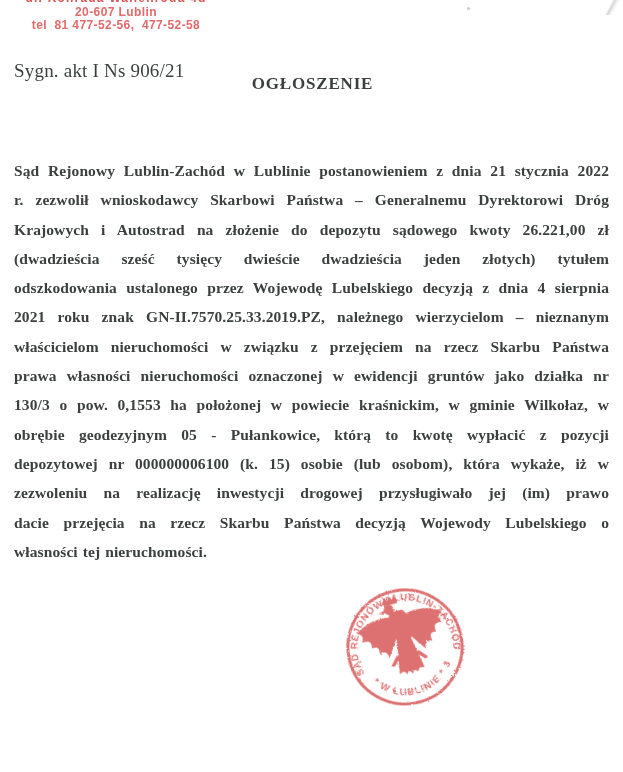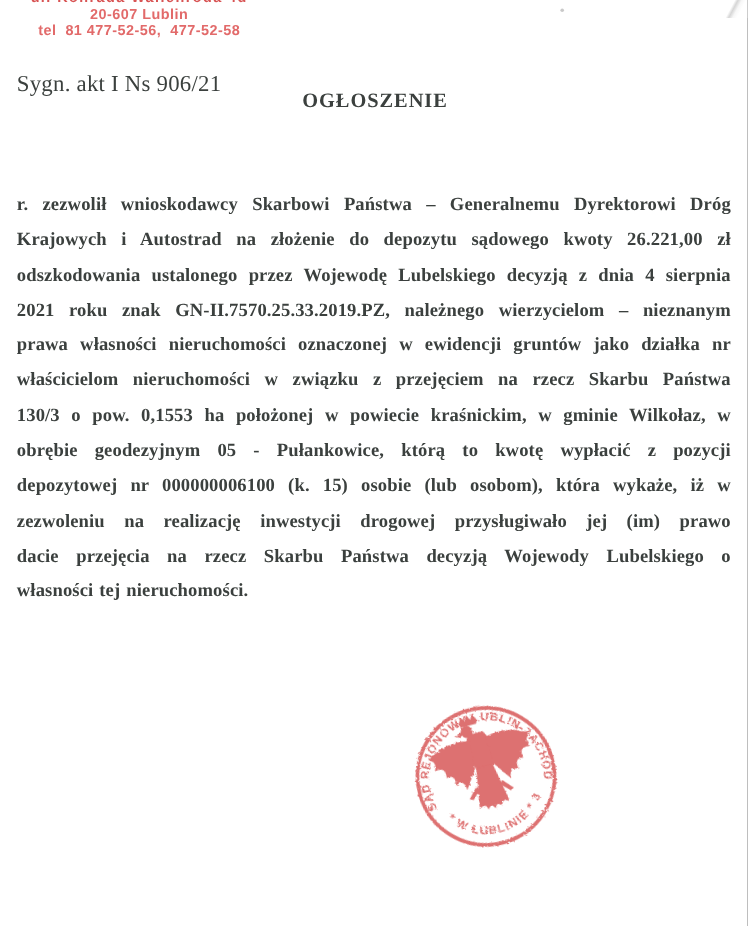--- a/index.html
+++ b/index.html
@@ -75,26 +75,28 @@
     </div>
     <div class="row">20-607 Lublin</div>
     <div class="row">tel  81 477-52-56,  477-52-58</div>
   </div>
 
   <div class="case-no">Sygn. akt I Ns 906/21</div>
 
   <div class="doc-title">OGŁOSZENIE</div>
 
   <div class="doc-body">
+      <div class="doc-line">Sąd Rejonowy Lublin-Zachód w Lublinie postanowieniem z dnia 21 stycznia 2022</div>
       <div class="doc-line">r. zezwolił wnioskodawcy Skarbowi Państwa – Generalnemu Dyrektorowi Dróg</div>
       <div class="doc-line">Krajowych i Autostrad na złożenie do depozytu sądowego kwoty 26.221,00 zł</div>
+      <div class="doc-line">(dwadzieścia sześć tysięcy dwieście dwadzieścia jeden złotych) tytułem</div>
       <div class="doc-line">odszkodowania ustalonego przez Wojewodę Lubelskiego decyzją z dnia 4 sierpnia</div>
       <div class="doc-line">2021 roku znak GN-II.7570.25.33.2019.PZ, należnego wierzycielom – nieznanym</div>
+      <div class="doc-line">właścicielom nieruchomości w związku z przejęciem na rzecz Skarbu Państwa</div>
       <div class="doc-line">prawa własności nieruchomości oznaczonej w ewidencji gruntów jako działka nr</div>
-      <div class="doc-line">właścicielom nieruchomości w związku z przejęciem na rzecz Skarbu Państwa</div>
       <div class="doc-line">130/3 o pow. 0,1553 ha położonej w powiecie kraśnickim, w gminie Wilkołaz, w</div>
       <div class="doc-line">obrębie geodezyjnym 05 - Pułankowice, którą to kwotę wypłacić z pozycji</div>
       <div class="doc-line">depozytowej nr 000000006100 (k. 15) osobie (lub osobom), która wykaże, iż w</div>
       <div class="doc-line">zezwoleniu na realizację inwestycji drogowej przysługiwało jej (im) prawo</div>
       <div class="doc-line">dacie przejęcia na rzecz Skarbu Państwa decyzją Wojewody Lubelskiego o</div>
       <div class="doc-line">własności tej nieruchomości.</div>
     </div>
 
   <svg class="seal" viewBox="0 0 140 140" xmlns="http://www.w3.org/2000/svg">
     <defs>

